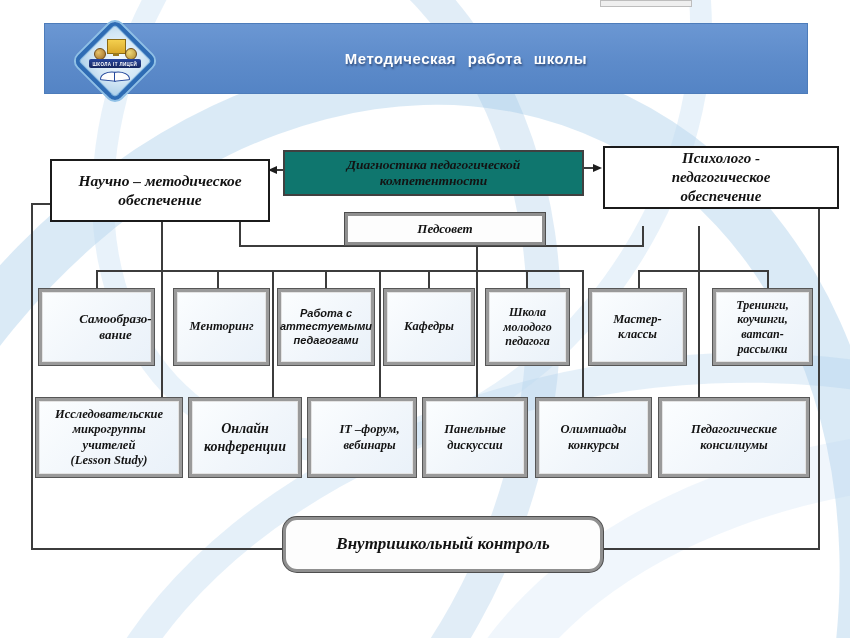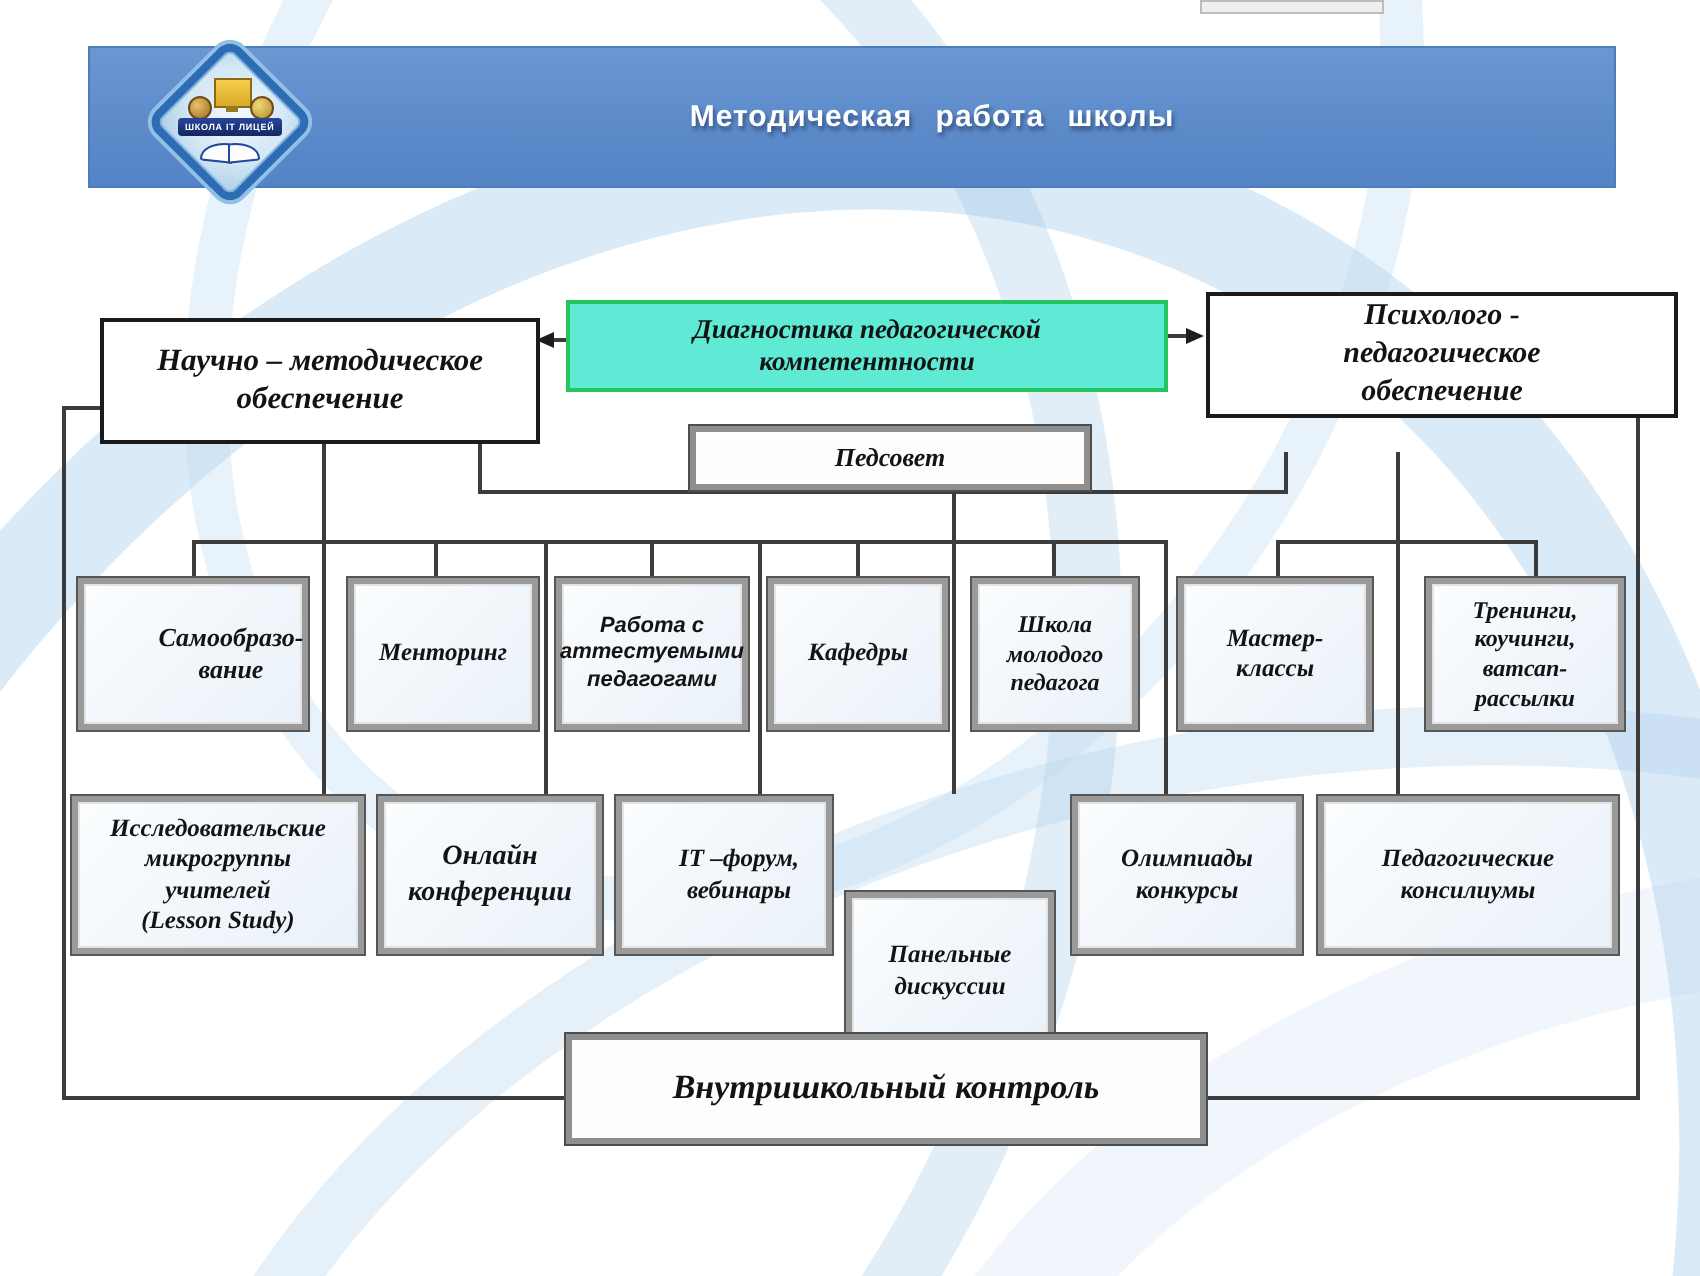--- a/index.html
+++ b/index.html
@@ -62,55 +62,55 @@
   .arrow-left{border-top:4px solid transparent;border-bottom:4px solid transparent;border-right:9px solid #1d1d1d;}
   .arrow-right{border-top:4px solid transparent;border-bottom:4px solid transparent;border-left:9px solid #1d1d1d;}
 
   
   .node{
     position:absolute;z-index:4;box-sizing:border-box;
     display:flex;align-items:center;justify-content:center;text-align:center;
   }
   .lbl{white-space:pre-line;font-weight:bold;font-style:italic;color:#131313;line-height:1.22;}
   .black-box{background:#ffffff;border:2px solid #1b1b1b;}
-  .thin-black-box{background:#5eead4;border:2px solid #22c55e;}
+  .thin-black-box{background:#0f766e;border:2px solid #404040;}
   .gray-box{
     background:linear-gradient(135deg,#fcfeff 0%,#f1f6fb 55%,#e9f1f9 100%);
     border:1px solid #565656;
     box-shadow:inset 0 0 0 3px #9a9a9a, inset 0 0 0 4px #e3e3e3;
   }
   .steel-box{
     background:#fdfdfd;border:3px solid #8f8f8f;box-shadow:0 0 0 1px #4e4e4e;
   }
 
   .b-left{left:50px;top:159px;width:220px;height:63px;}
   .b-left .lbl{font-size:15.5px;}
   .b-center{left:283px;top:150px;width:301px;height:46px;}
   .b-center .lbl{font-size:13.5px;}
   .b-right{left:603px;top:146px;width:236px;height:63px;}
   .b-right .lbl{font-size:15px;line-height:1.25;}
   .b-pedsovet{left:345px;top:213px;width:200px;height:32px;}
   .b-pedsovet .lbl{font-size:13px;}
-  .b-bottom{left:283px;top:517px;width:320px;height:55px;}
+  .b-bottom{left:283px;top:517px;width:320px;height:55px;border-radius:14px;}
   .b-bottom .lbl{font-size:17px;}
 
   .mid{top:288px;height:78px;}
   .m1{left:38px;width:117px;padding-left:38px;}  .m1 .lbl{font-size:13px;}
   .m2{left:173px;width:97px;}  .m2 .lbl{font-size:12.5px;}
   .m3{left:277px;width:98px;}  .m3 .lbl{font-size:11px;font-family:"Liberation Sans","DejaVu Sans",sans-serif;}
   .m4{left:383px;width:92px;}  .m4 .lbl{font-size:12.5px;}
   .m5{left:485px;width:85px;}  .m5 .lbl{font-size:12px;}
   .m6{left:588px;width:99px;justify-content:center;}  .m6 .lbl{font-size:12.5px;}
   .m7{left:712px;width:101px;} .m7 .lbl{font-size:12px;}
 
   .row3{top:397px;height:81px;}
   .r1{left:35px;width:148px;}  .r1 .lbl{font-size:12.5px;}
   .r2{left:188px;width:114px;} .r2 .lbl{font-size:14px;}
   .r3{left:307px;width:110px;padding-left:15px;} .r3 .lbl{font-size:12.5px;}
-  .r4{left:422px;width:106px;margin-top:48px;} .r4 .lbl{font-size:12.5px;}
+  .r4{left:422px;width:106px;} .r4 .lbl{font-size:12.5px;}
   .r5{left:535px;width:117px;} .r5 .lbl{font-size:12.5px;}
   .r6{left:658px;width:152px;} .r6 .lbl{font-size:12.5px;}
 </style>
 </head>
 <body>
 
 <div id="slide">
 
   <div class="sw sw1"></div>
   <div class="sw sw2"></div>

